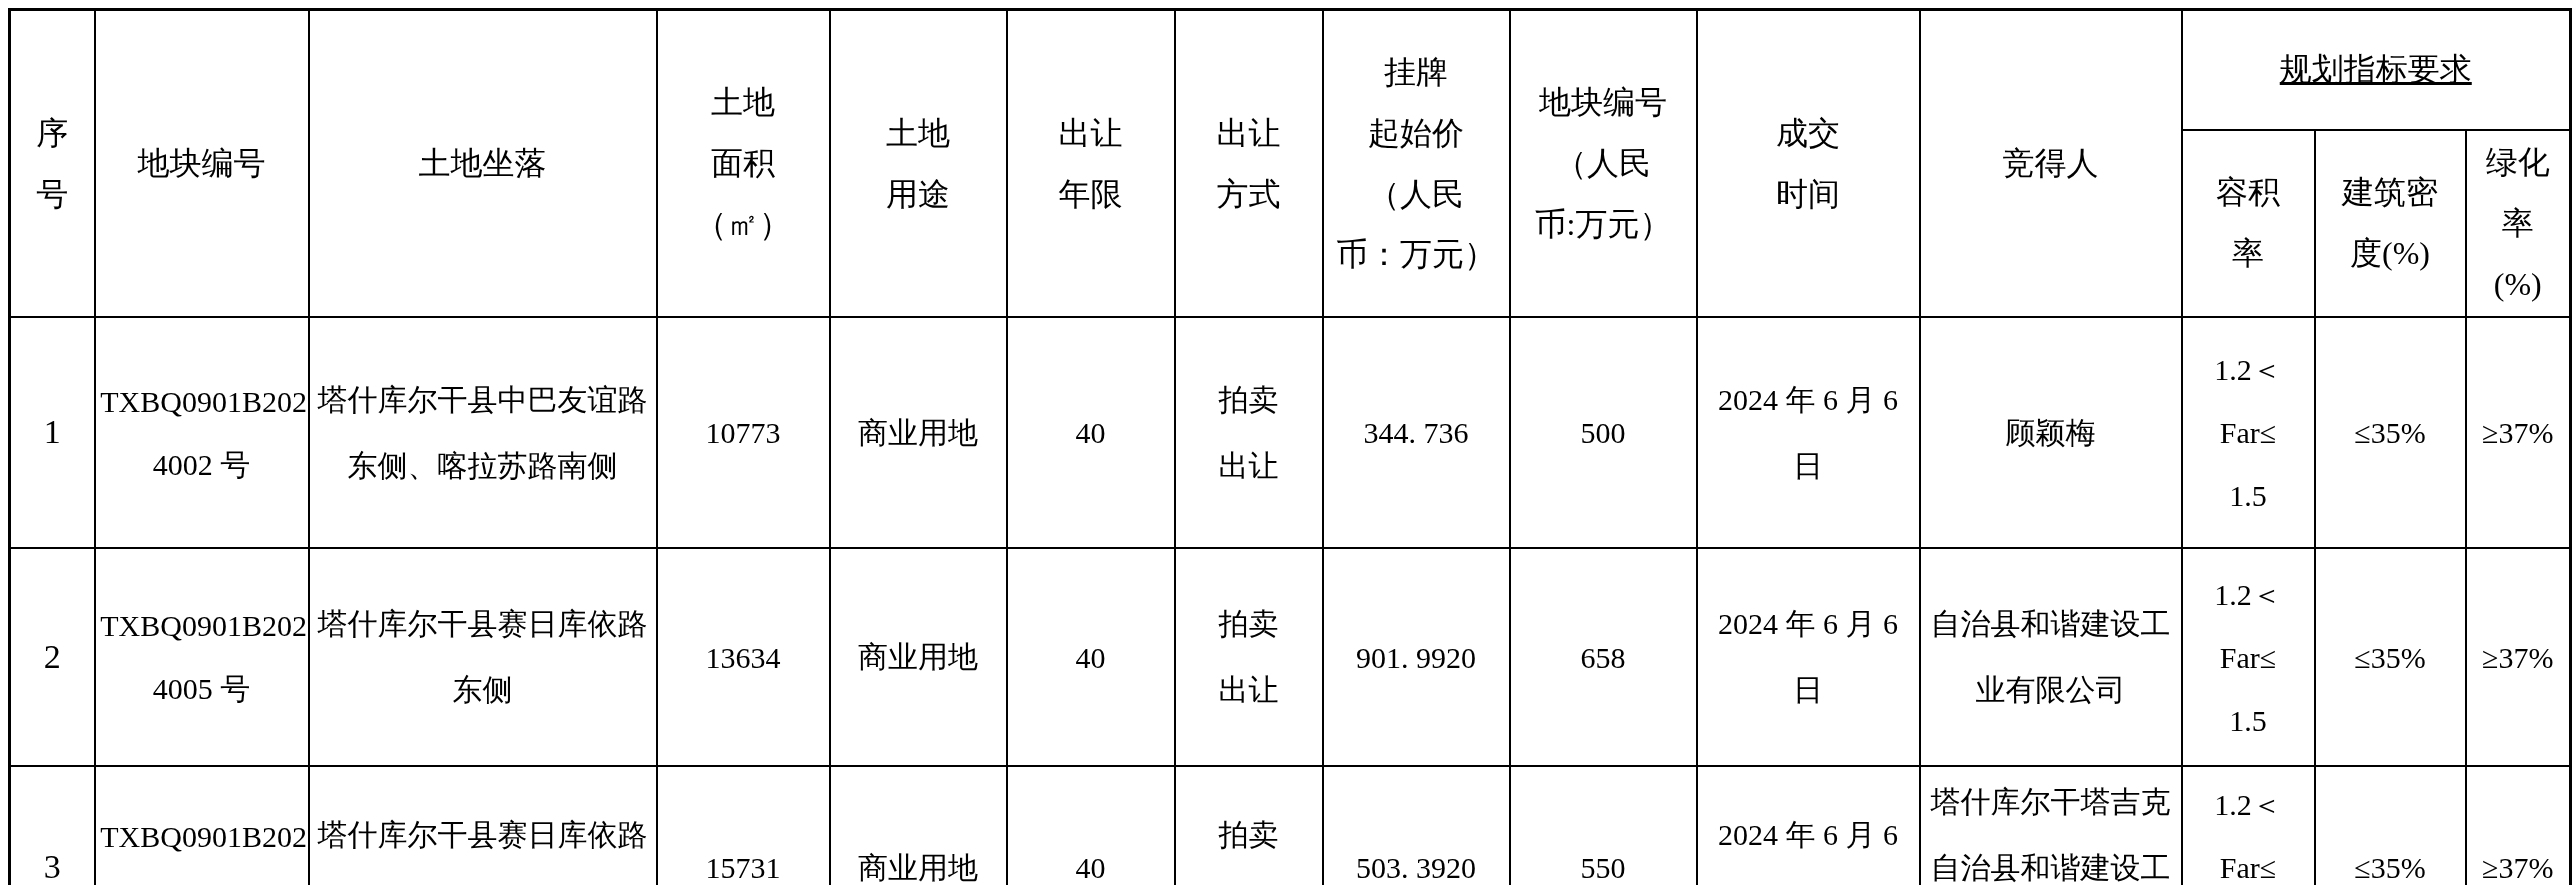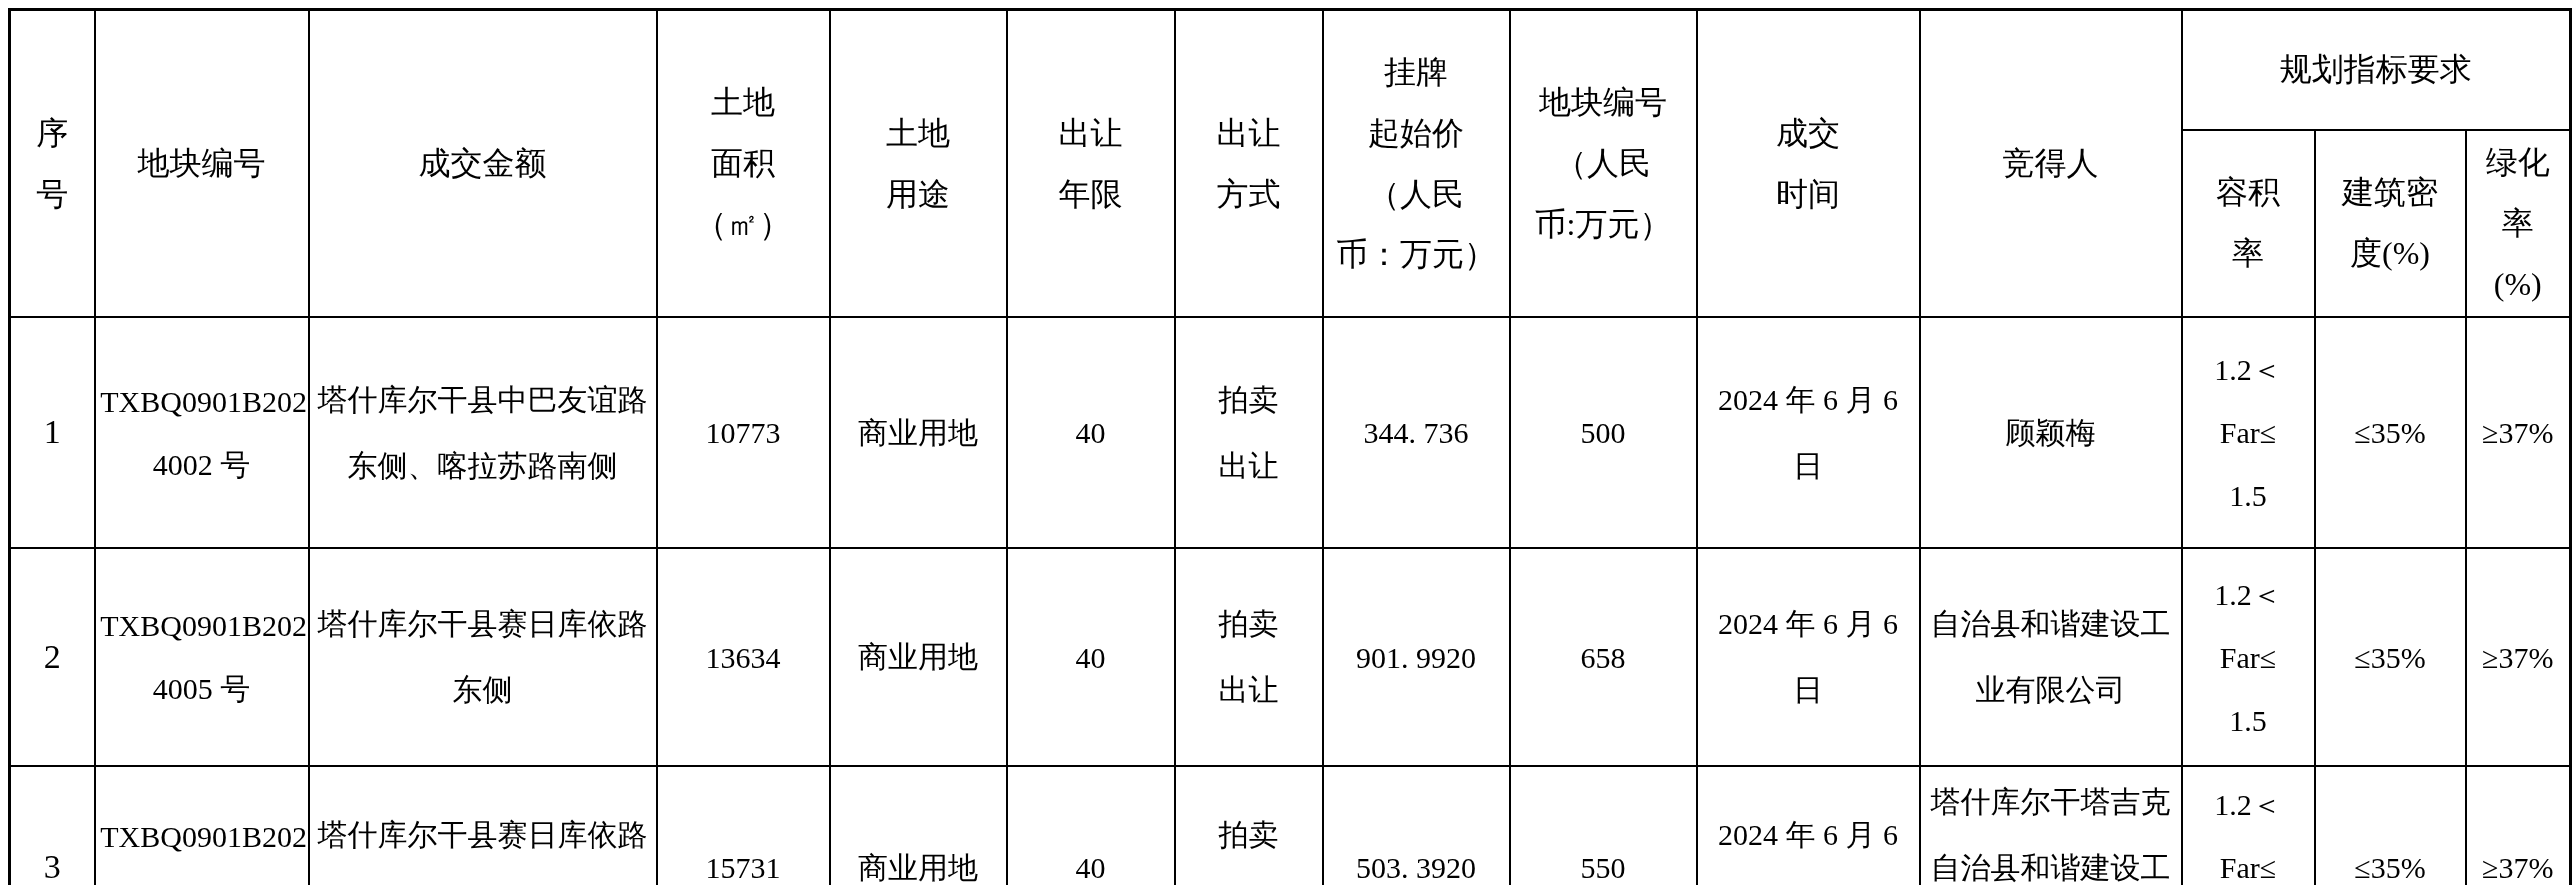--- a/index.html
+++ b/index.html
@@ -33,20 +33,21 @@
     overflow:hidden;
     box-sizing:border-box;
   }
   .hdr{
     font-size:32px;
     line-height:1.9;
   }
   .hdr-group{
     font-size:32px;
     line-height:1.6;
+    text-decoration:underline;
   }
   .cell{
     font-size:30px;
     line-height:2.2;
   }
   .cell-num{
     font-size:30px;
     line-height:2.1;
   }
   .seq{
@@ -73,21 +74,21 @@
         <col style="width:133px">
       <col style="width:151px">
         <col style="width:105px">
     </colgroup>
 
     <tbody>
         <tr style="height:120px">
       <td class="hdr" rowspan="2">序
 号</td>
       <td class="hdr" rowspan="2">地块编号</td>
-      <td class="hdr" rowspan="2">成交金额</td>
+      <td class="hdr" rowspan="2">土地坐落</td>
       <td class="hdr" rowspan="2">土地
 面积
 （㎡）</td>
       <td class="hdr" rowspan="2">土地
 用途</td>
       <td class="hdr" rowspan="2">出让
 年限</td>
       <td class="hdr" rowspan="2">出让
 方式</td>
       <td class="hdr" rowspan="2">挂牌

